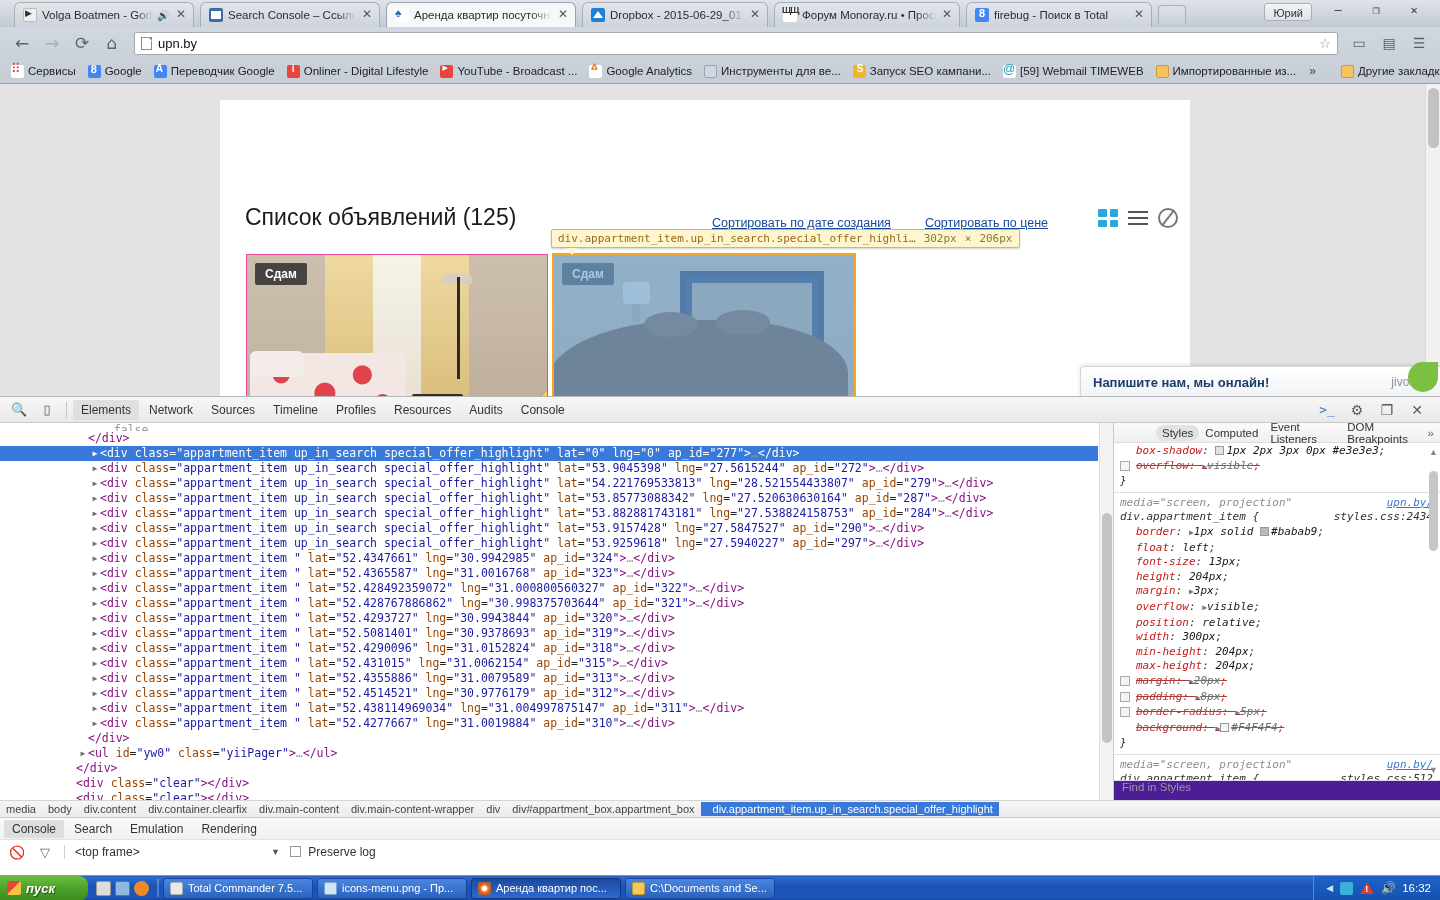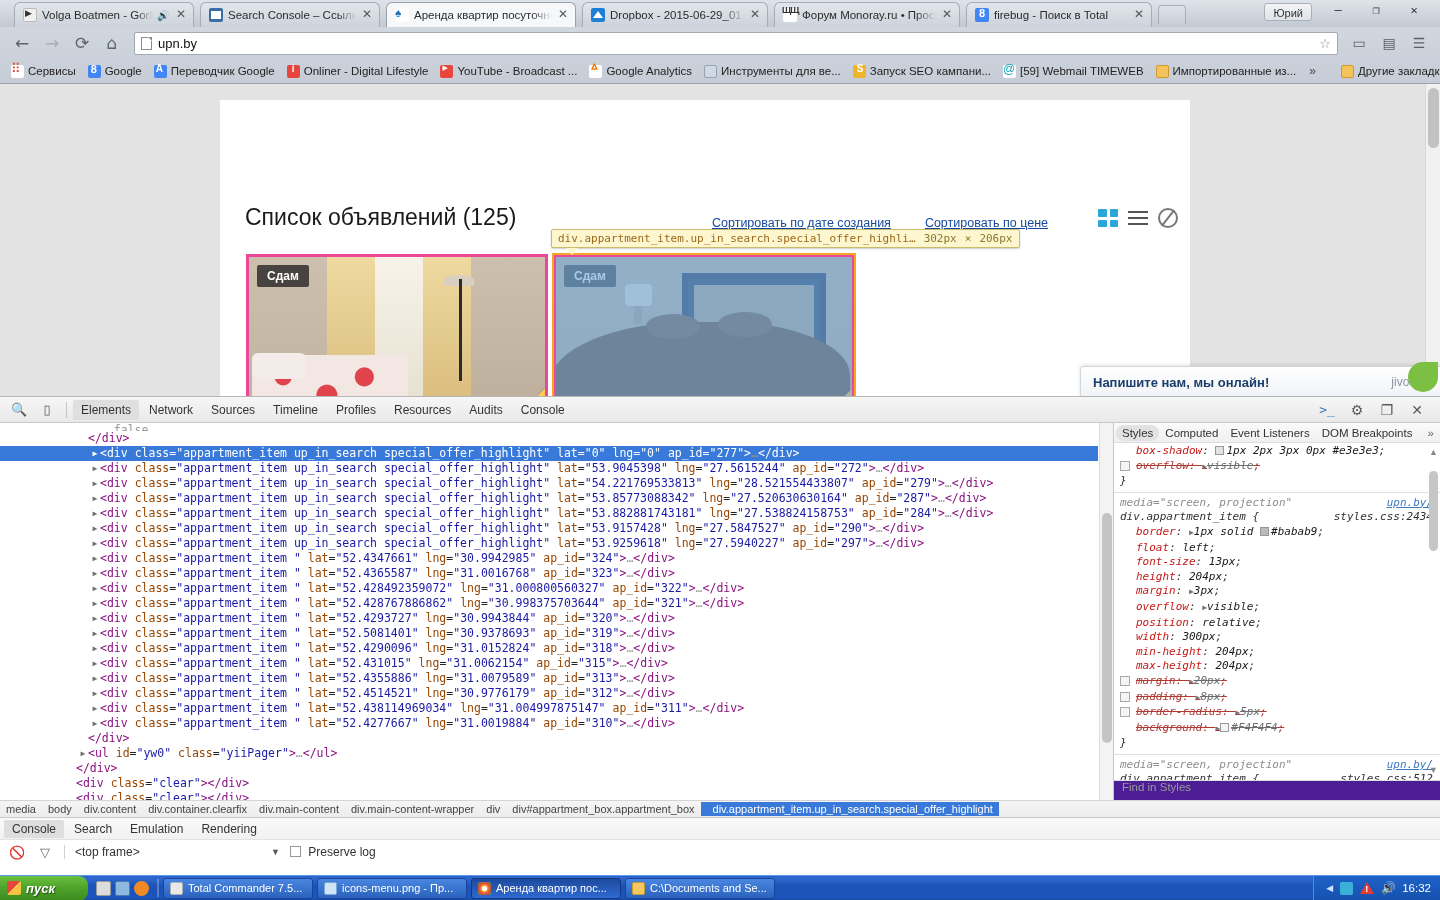--- a/index.html
+++ b/index.html
@@ -181,21 +181,21 @@
   .insp-tooltip .dim { color:#8a7a2e; white-space:nowrap;}
   .insp-arrow {
     position:absolute; left:566px; top:164px; width:0;height:0;
     border-left:6px solid transparent; border-right:6px solid transparent;
     border-top:7px solid #fdf6cf; z-index:41;
   }
 
   
   .card {
     position: absolute; width: 302px; height: 206px; overflow: hidden;
-    border: 3px solid #ec4899; background:#f4f4f4;
+    border: 1px solid #ec4899; background:#f4f4f4;
   }
   .card-photo { position:absolute; left:0;top:0;width:300px;height:204px; overflow:hidden;}
   .badge-sdam {
     position:absolute; left:8px; top:8px; z-index:6;
     background: rgba(40,40,40,.82); color:#fff;
     font-size:12px; font-weight:bold; padding:4px 10px; border-radius:2px;
   }
   .premium-ribbon {
     position:absolute; right:-33px; bottom:16px; width:120px; height:21px; z-index:7;
     background: linear-gradient(#ffd24d, #f2a42c);
@@ -304,21 +304,21 @@
   .dom-vscroll .th{position:absolute;left:2px;top:90px;width:10px;height:230px;background:#c4c4c4;border-radius:5px;}
 
   
   .styles-pane {
     position:absolute; right:0; top:26px; width:327px; height:377px;
     background:#fff; border-left:1px solid #c9c9c9;
   }
   .sp-tabs { height:20px; display:flex; align-items:center; gap:0px; border-bottom:1px solid #ddd;
              background:linear-gradient(#fafafa,#f0f0f0); font-size:11.5px; padding-left:2px;}
   .sp-tabs .spt { padding:2px 6px; color:#333; }
-  .sp-tabs .spt.active { background:#e2e2e2; border-radius:8px;}
+  .sp-tabs .spt.active { background:#e2e2e2; border-radius:8px;margin-left:40px;}
   .sp-tabs .spmore { margin-left:auto; padding-right:6px; color:#666;}
   .sp-body { position:absolute; left:0; top:20px; width:327px; height:357px; overflow:hidden;
              font-family:"DejaVu Sans Mono", monospace; font-size:11px; line-height:14.6px; color:#303030;font-style:italic;}
   .rule { border-bottom:1px solid #e0e0e0; padding: 1px 0 3px 0;}
   .rule .hdr { display:flex; justify-content:space-between; padding: 2px 8px 0 6px; color:#8d8d8d;}
   .rule .hdr .src { color:#3b78c4; text-decoration:underline;}
   .rule .selrow { padding-left:6px; display:flex; justify-content:space-between; padding-right:8px;}
   .decl { padding-left:22px; position:relative; white-space:nowrap;}
   .decl .cb { position:absolute; left:6px; top:2px; width:10px;height:10px;border:1px solid #aaa;background:#f4f4f4;}
   .prop { color:#c41a16; }

